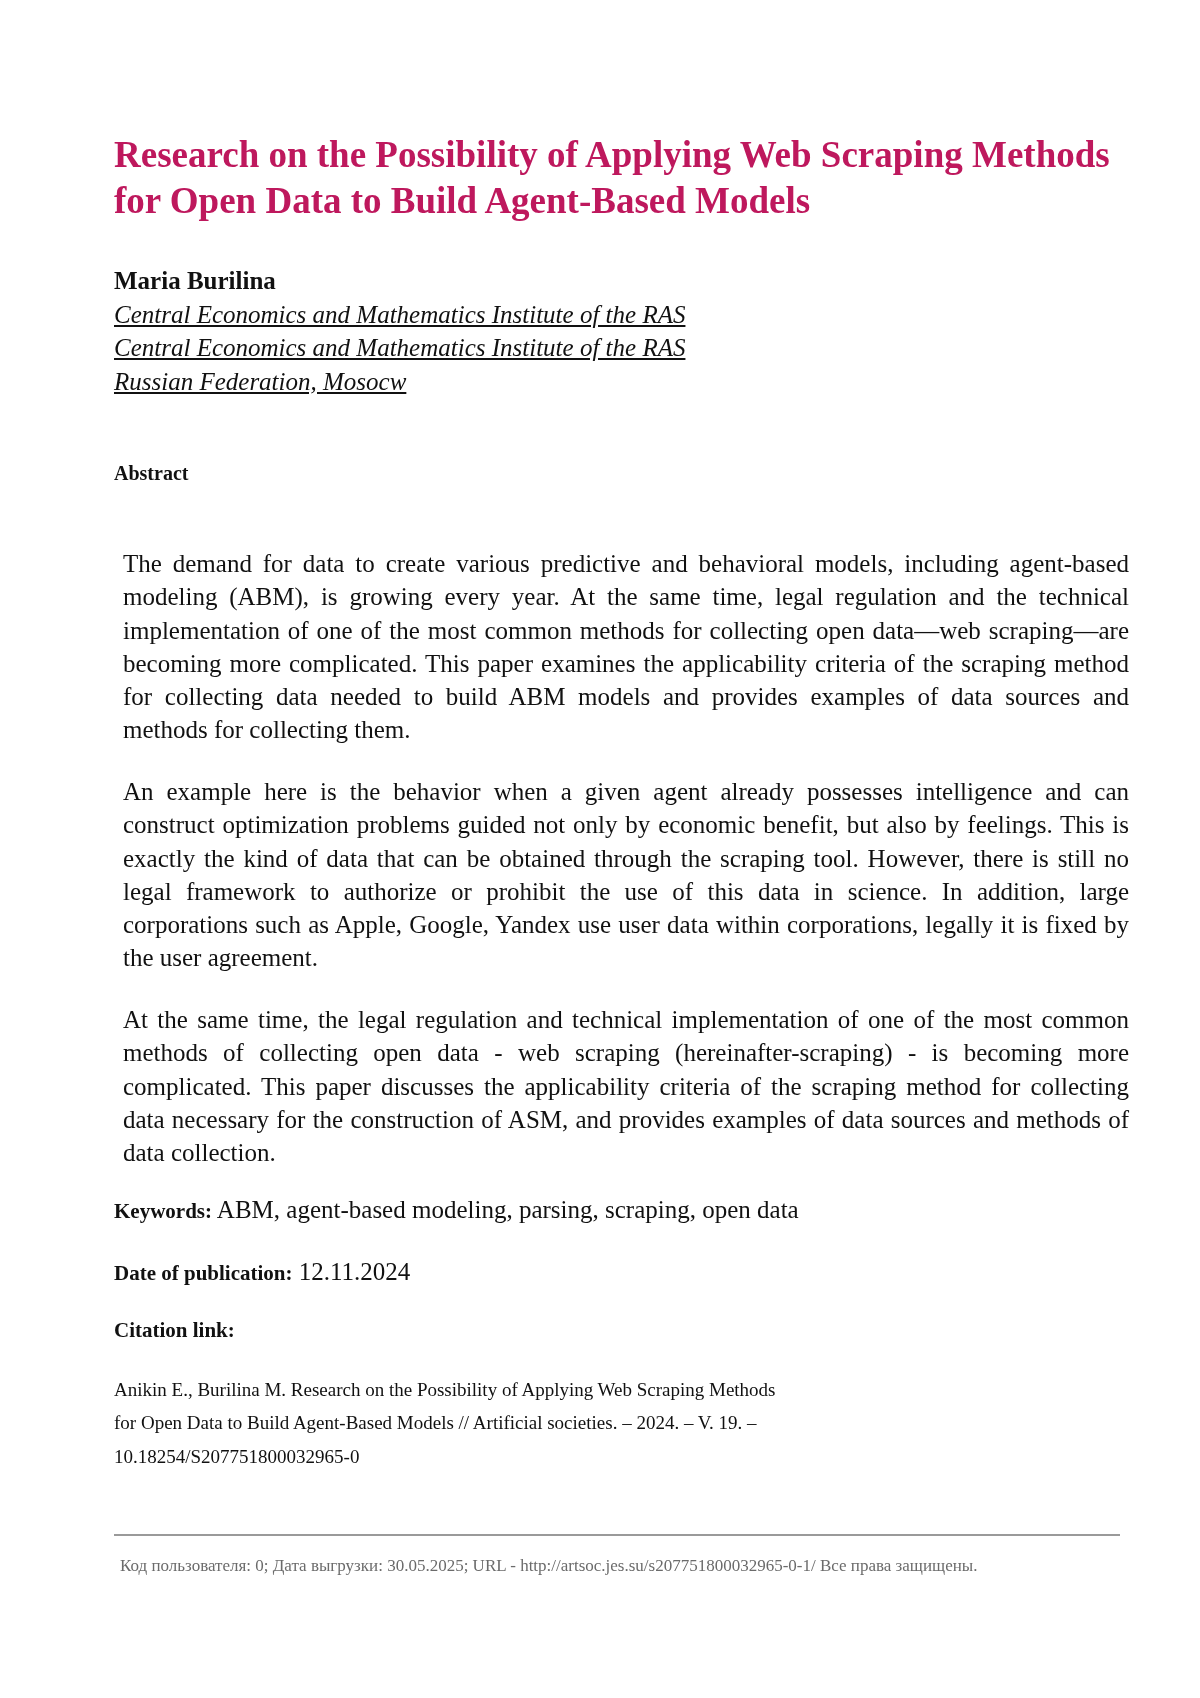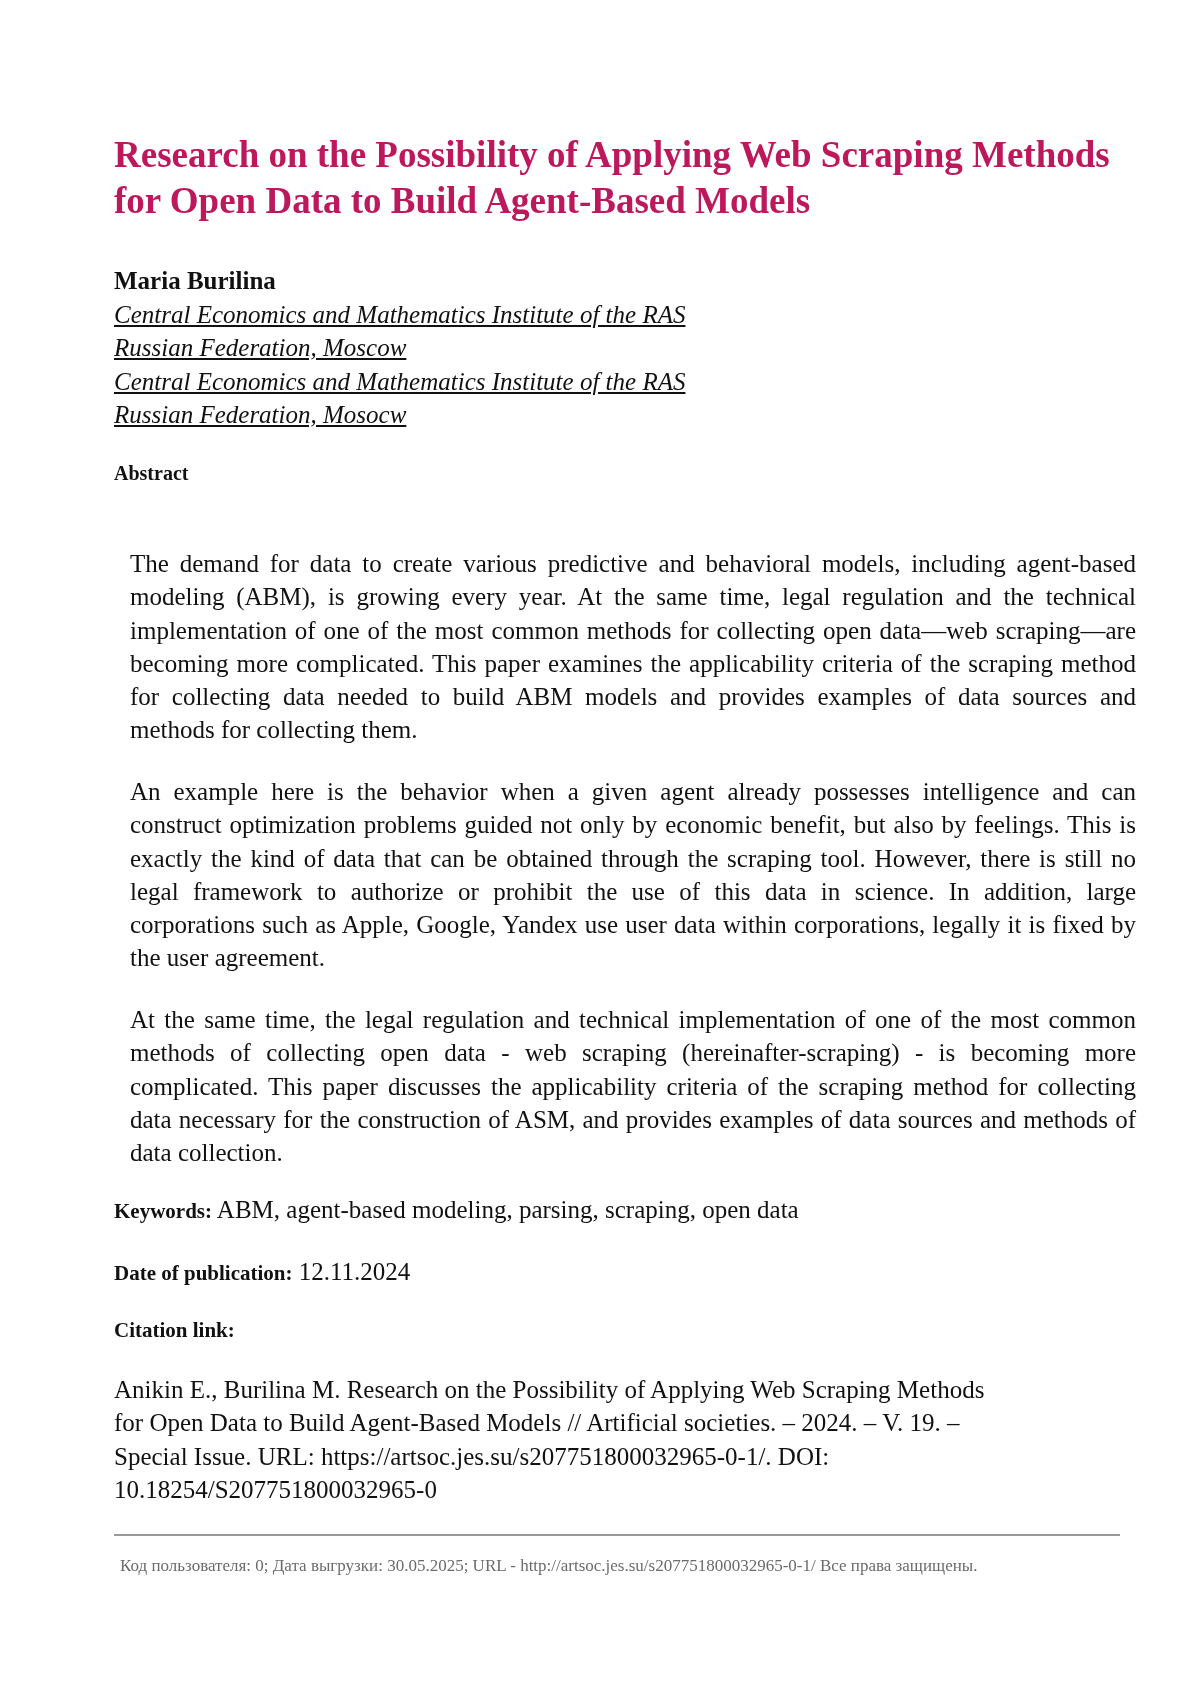--- a/index.html
+++ b/index.html
@@ -52,21 +52,21 @@
     .abstract-heading {
       position: absolute;
       left: 0;
       top: 460px;
       font-weight: bold;
       font-size: 20px;
       line-height: 26px;
     }
     .para {
       position: absolute;
-      left: 16px;
+      left: 9px;
       width: 1006px;
       font-size: 25px;
       line-height: 33.3px;
       text-align: justify;
       margin: 0;
     }
     .p1 { top: 547px; }
     .p2 { top: 775px; }
     .p3 { top: 1003px; }
     .meta-line {
@@ -80,21 +80,21 @@
       font-size: 21px;
     }
     .kw { top: 1194px; }
     .pub { top: 1256px; }
     .cite-label { top: 1313px; }
     .citation {
       position: absolute;
       left: 0;
       top: 1373px;
       width: 1006px;
-      font-size: 25px;
+      font-size: 19px;
       line-height: 33.3px;
       margin: 0;
     }
     .footer-rule {
       position: absolute;
       left: 0;
       top: 1534px;
       width: 1006px;
       height: 2px;
       background: #9a9a9a;
@@ -112,21 +112,20 @@
 </head>
 <body>
 
 <div class="page">
 
   <h1 class="title">Research on the Possibility of Applying Web Scraping Methods for Open Data to Build Agent-Based Models</h1>
 
   <div class="authors">
     <span class="author-name">Maria Burilina</span>
     <span class="affil">Central Economics and Mathematics Institute of the RAS</span>
-    <span class="affil">Russian Federation, Moscow</span>
     <span class="affil">Central Economics and Mathematics Institute of the RAS</span>
     <span class="affil">Russian Federation, Mosocw</span>
   </div>
 
   <div class="abstract-heading">Abstract</div>
 
   <p class="para p1">The demand for data to create various predictive and behavioral models, including agent-based modeling (ABM), is growing every year. At the same time, legal regulation and the technical implementation of one of the most common methods for collecting open data—web scraping—are becoming more complicated. This paper examines the applicability criteria of the scraping method for collecting data needed to build ABM models and provides examples of data sources and methods for collecting them.</p>
   <p class="para p2">An example here is the behavior when a given agent already possesses intelligence and can construct optimization problems guided not only by economic benefit, but also by feelings. This is exactly the kind of data that can be obtained through the scraping tool. However, there is still no legal framework to authorize or prohibit the use of this data in science. In addition, large corporations such as Apple, Google, Yandex use user data within corporations, legally it is fixed by the user agreement.</p>
   <p class="para p3">At the same time, the legal regulation and technical implementation of one of the most common methods of collecting open data - web scraping (hereinafter-scraping) - is becoming more complicated. This paper discusses the applicability criteria of the scraping method for collecting data necessary for the construction of ASM, and provides examples of data sources and methods of data collection.</p>
 
@@ -138,20 +137,19 @@
     <span class="meta-label">Date of publication:</span><span> 12.11.2024</span>
   </div>
 
   <div class="meta-line cite-label">
     <span class="meta-label">Citation link:</span>
   </div>
 
   <div class="citation">
     <div>Anikin E., Burilina M. Research on the Possibility of Applying Web Scraping Methods</div>
     <div>for Open Data to Build Agent-Based Models // Artificial societies. – 2024. – V. 19. –</div>
-    <div>Special Issue. URL: https://artsoc.jes.su/s207751800032965-0-1/. DOI:</div>
     <div>10.18254/S207751800032965-0</div>
   </div>
 
   <div class="footer-rule"></div>
   <div class="footer-text">Код пользователя: 0; Дата выгрузки: 30.05.2025; URL - http://artsoc.jes.su/s207751800032965-0-1/ Все права защищены.</div>
 
 </div>
 
 </body></html>

